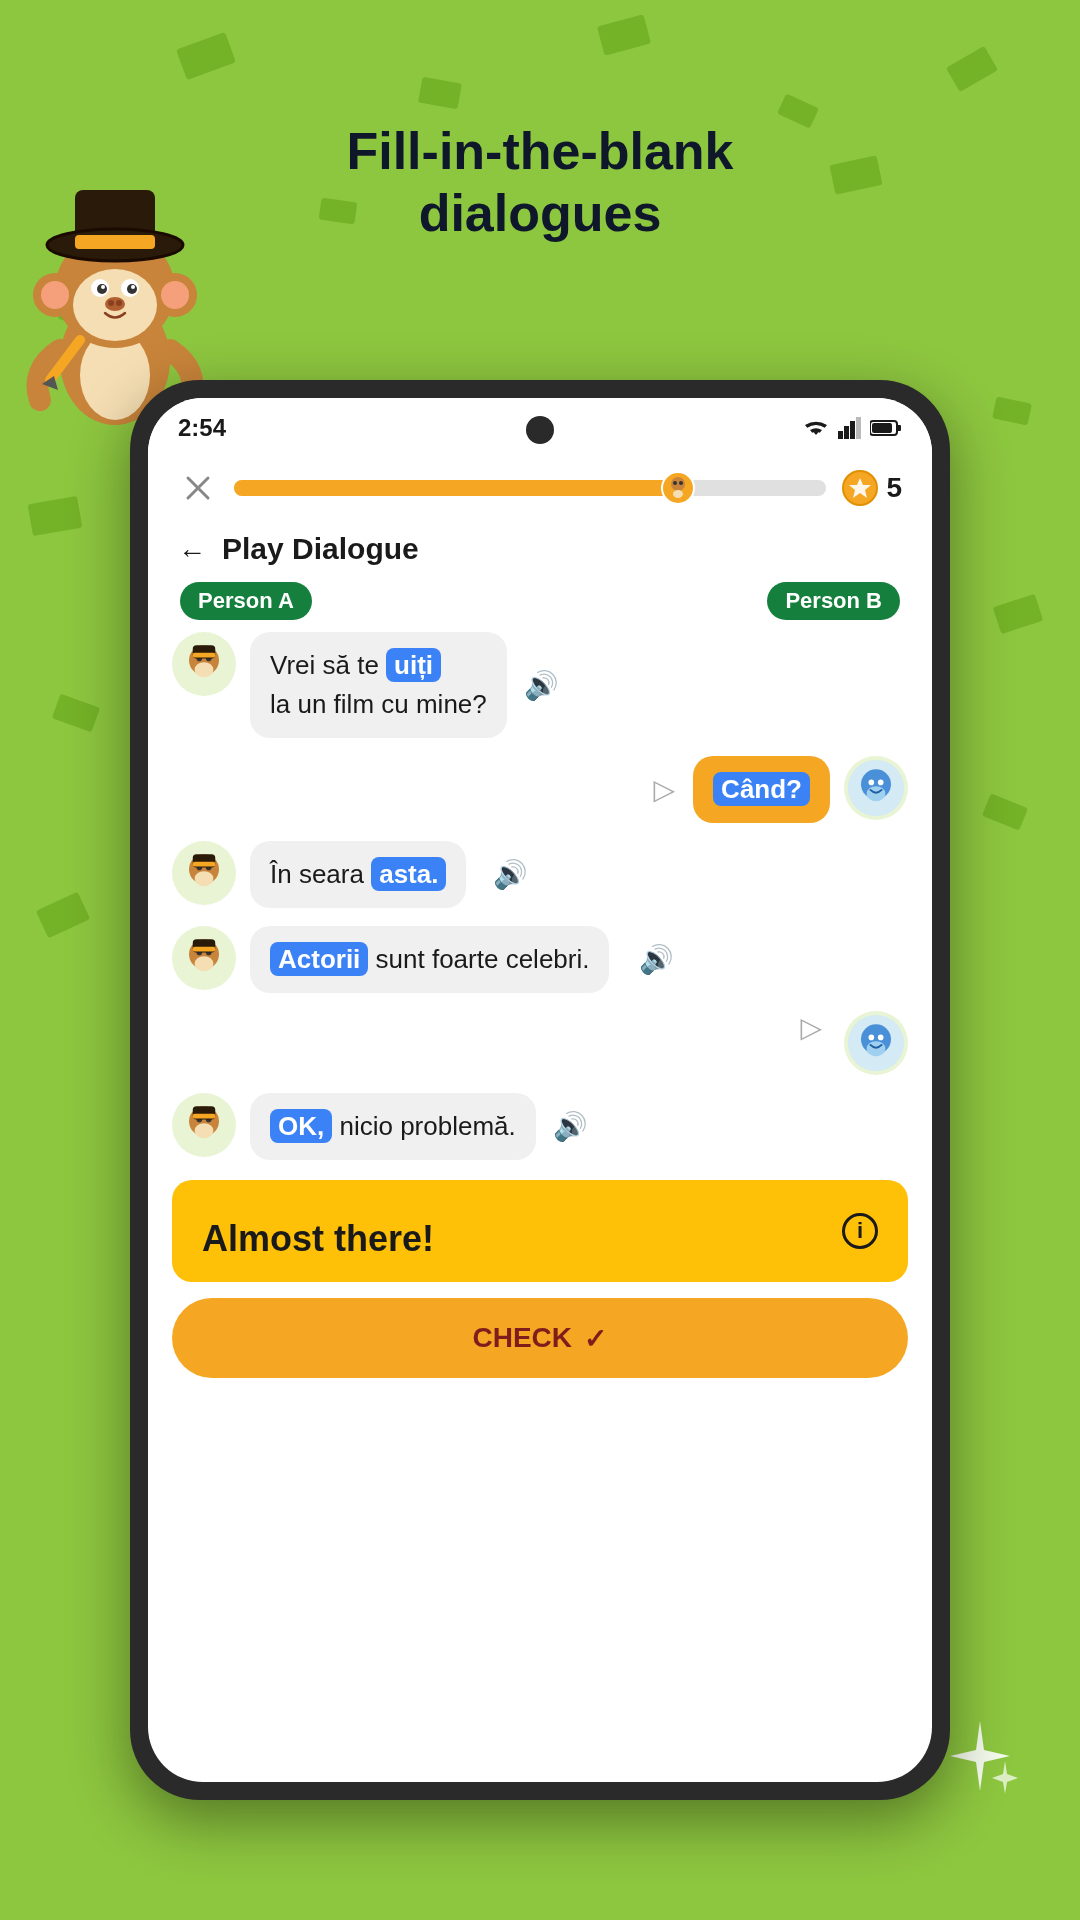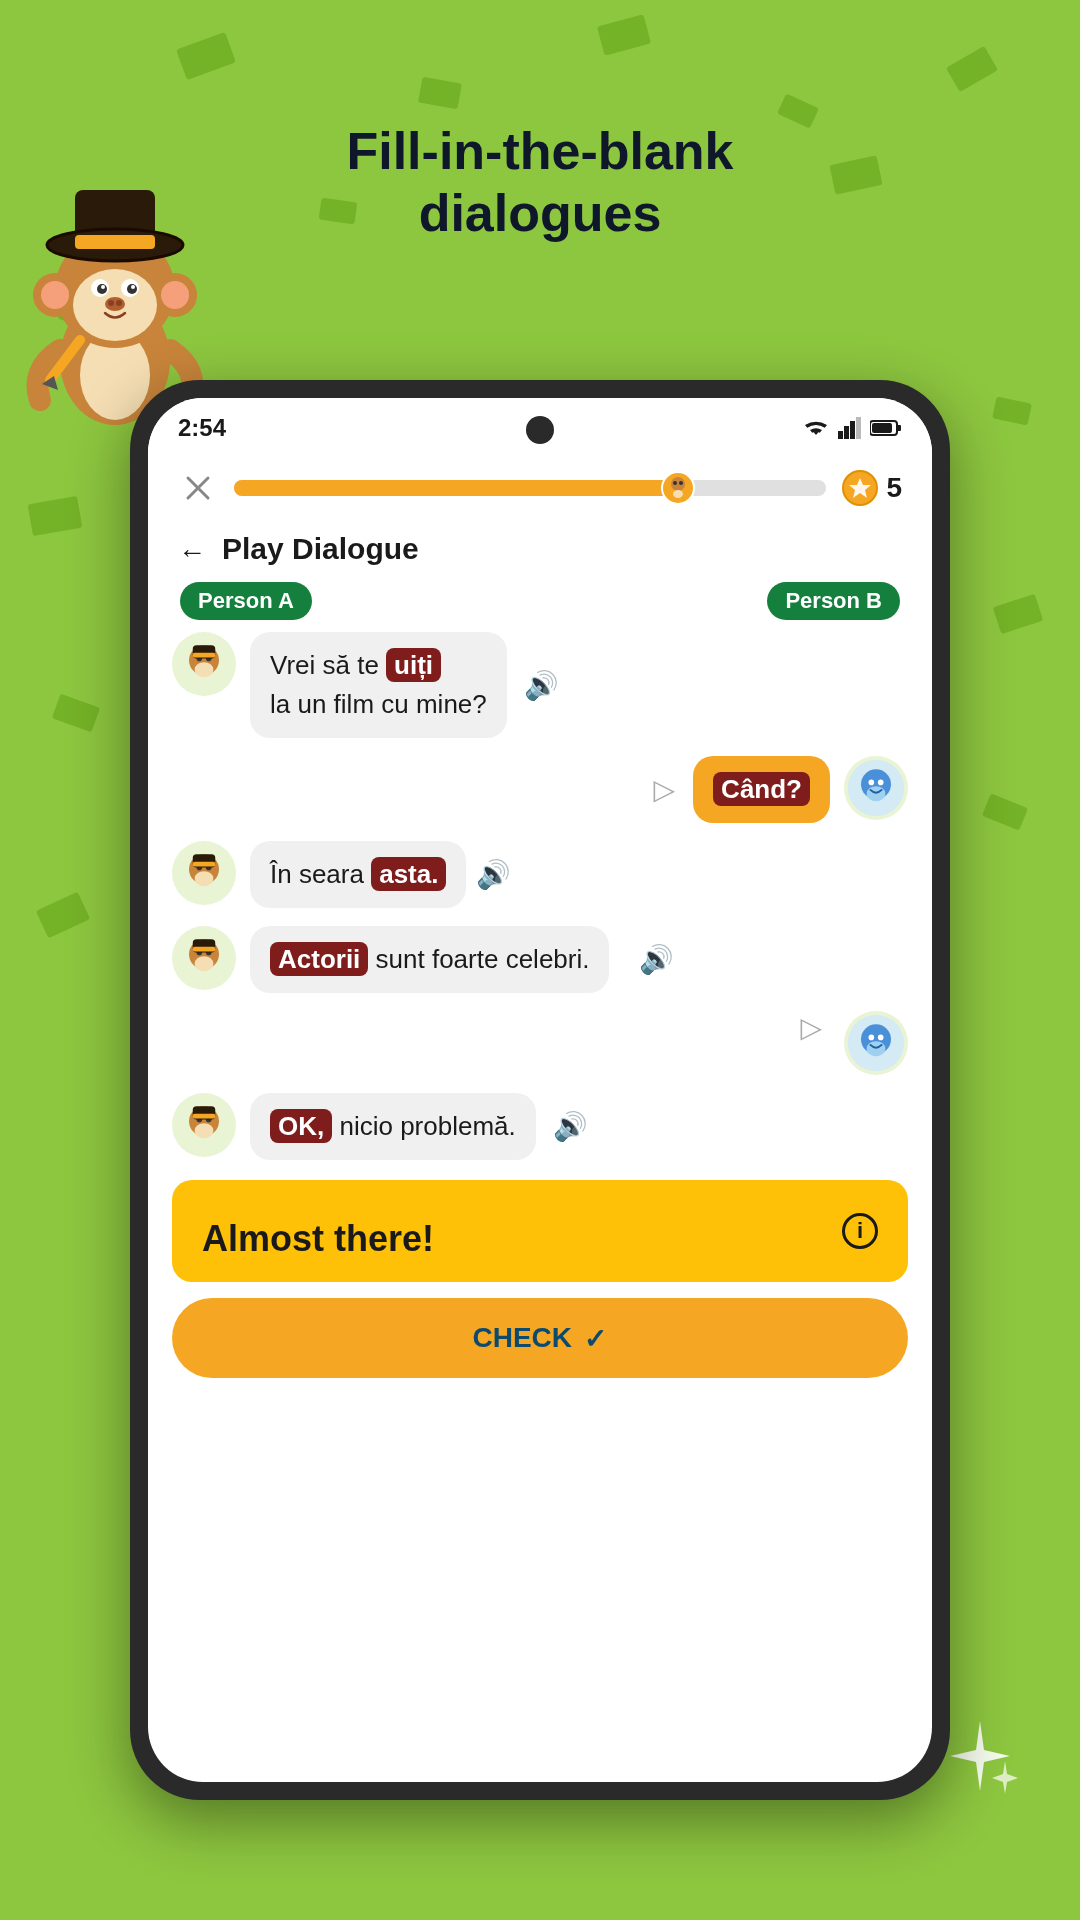--- a/index.html
+++ b/index.html
@@ -235,21 +235,21 @@
       border-radius: 20px;
       padding: 14px 20px;
       font-size: 26px;
       color: #1a1a1a;
       max-width: 480px;
       line-height: 1.5;
       position: relative;
     }
 
     .highlight-green {
-      background: #7f1d1d;
+      background: #3b82f6;
       color: #fff;
       border-radius: 8px;
       padding: 2px 8px;
       font-weight: 600;
     }
 
     .sound-btn {
       color: #aaa;
       font-size: 28px;
       margin-left: 8px;
@@ -316,21 +316,21 @@
       height: 80px;
       background: #f5a623;
       border: none;
       border-radius: 40px;
       display: flex;
       align-items: center;
       justify-content: center;
       gap: 12px;
       font-size: 28px;
       font-weight: 700;
-      color: #0c4a6e;
+      color: #7f1d1d;
       cursor: pointer;
     }
 
     
     .sparkle {
       position: absolute;
       bottom: 120px;
       right: 60px;
       z-index: 4;
     }
@@ -532,21 +532,21 @@
             <svg viewBox="0 0 64 64" xmlns="http://www.w3.org/2000/svg" width="60" height="60">
               <circle cx="32" cy="32" r="30" fill="#e8f4d4"></circle>
               <circle cx="32" cy="28" r="16" fill="#c8843a"></circle>
               <ellipse cx="32" cy="38" rx="10" ry="8" fill="#f5deb3"></ellipse>
               <circle cx="27" cy="26" r="3" fill="#333"></circle>
               <circle cx="37" cy="26" r="3" fill="#333"></circle>
               <rect x="20" y="12" width="24" height="14" rx="4" fill="#2a1a0a"></rect>
               <rect x="20" y="20" width="24" height="5" rx="2" fill="#f5a623"></rect>
             </svg>
           </div>
-          <div style="display:flex;align-items:center;gap:2px;">
+          <div style="display:flex;align-items:center;gap:19px;">
             <div class="message-bubble">
               În seara <span class="highlight-green">asta.</span>
             </div>
             <span class="sound-btn">🔊</span>
           </div>
         </div>
 
         <div class="message-row">
           <div class="avatar">
             <svg viewBox="0 0 64 64" xmlns="http://www.w3.org/2000/svg" width="60" height="60">

